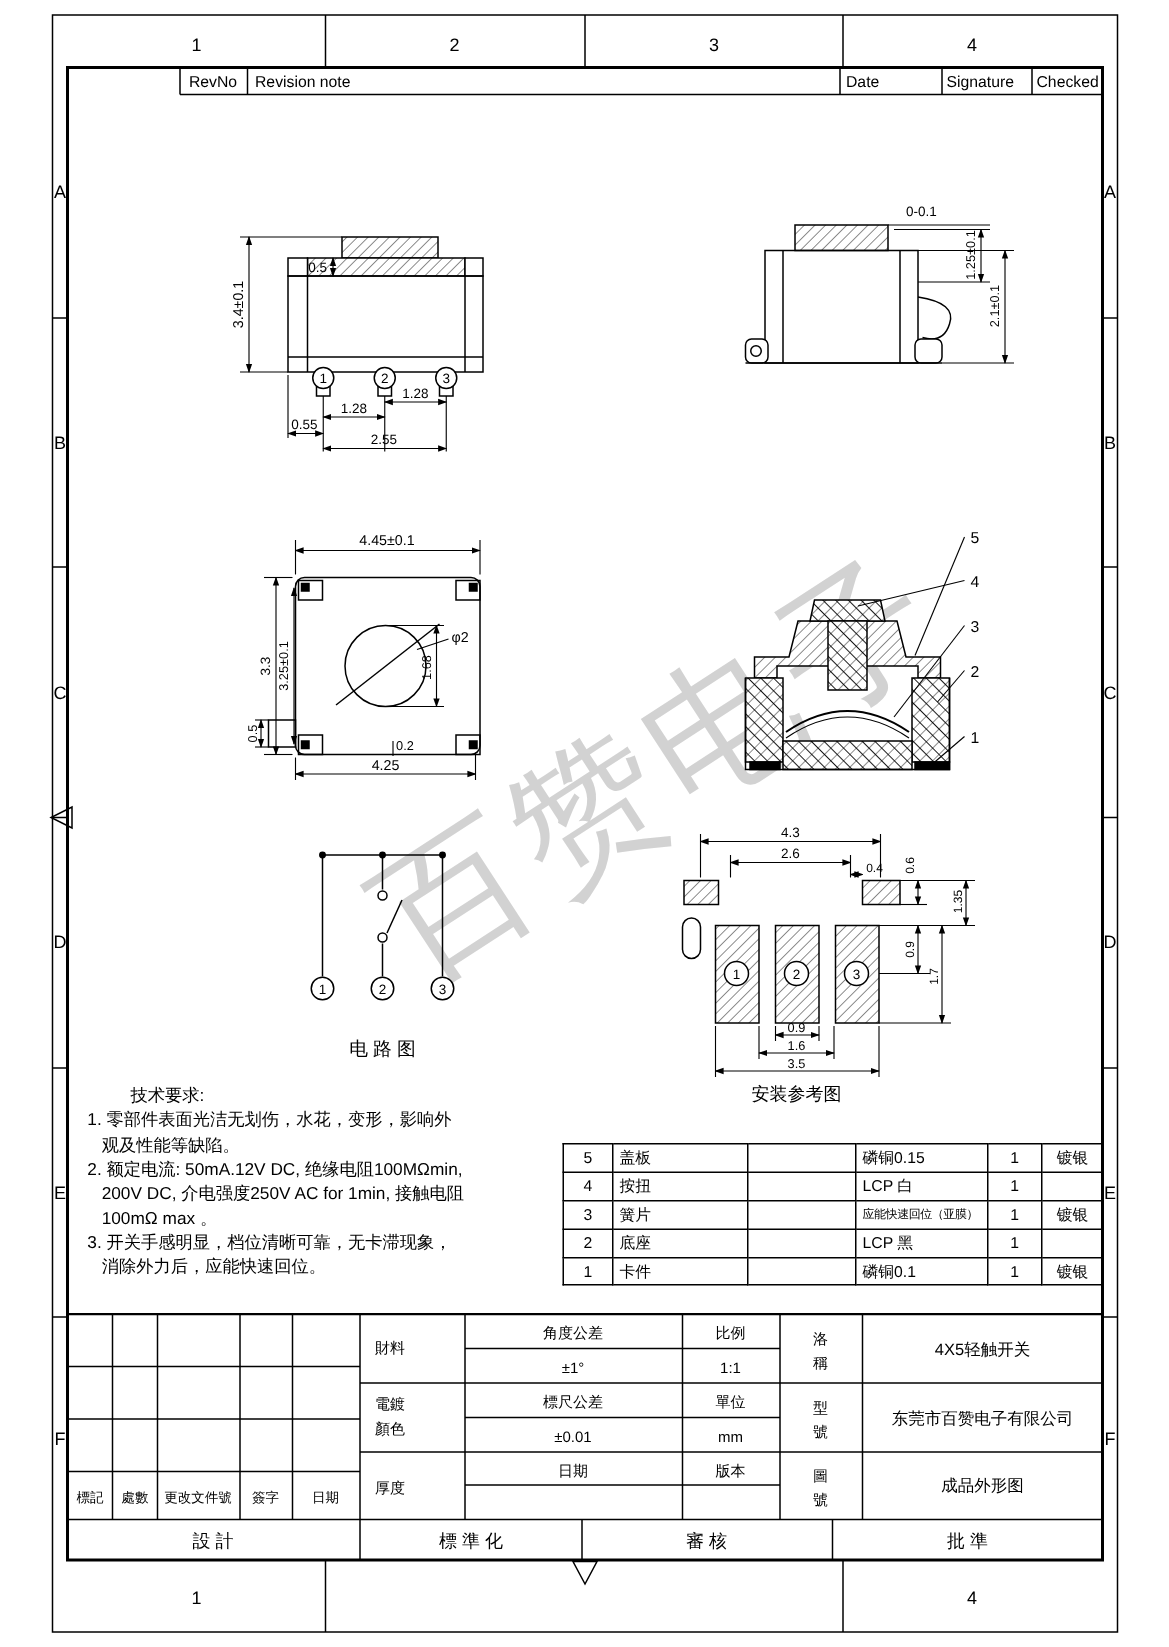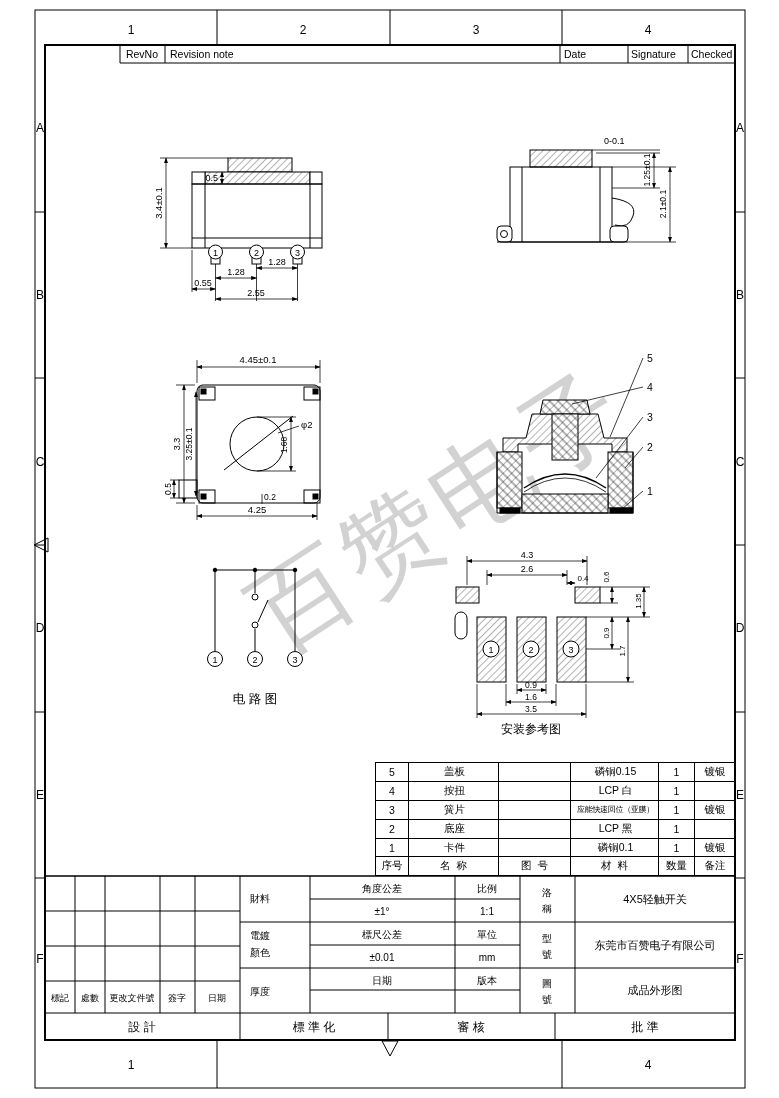--- a/index.html
+++ b/index.html
@@ -10,21 +10,21 @@
        font-size:100px;letter-spacing:6px;color:#aeaeae;opacity:.55;font-weight:500;
        transform:rotate(-33deg);white-space:nowrap;z-index:1;pointer-events:none}
   svg.draw{position:absolute;left:0;top:0;z-index:2}
   svg text{fill:#000;stroke:none;font-family:"Liberation Sans","DejaVu Sans",sans-serif;white-space:pre}
   .techreq{position:absolute;left:55px;top:723px;width:322px;font-size:11.5px;line-height:1.42;
        white-space:pre-wrap;z-index:3}
   table.bom{position:absolute;left:375px;top:762px;width:360px;border-collapse:collapse;
        table-layout:fixed;z-index:3;font-size:10.5px}
   table.bom td{border:1px solid #000;height:17.9px;padding:0 2px;white-space:pre;overflow:hidden}
   table.bom td.c{text-align:center}
-  table.bom td.l{text-align:center;padding-left:4px}
+  table.bom td.l{text-align:left;padding-left:4px}
   table.bom td.xs{font-size:8px;letter-spacing:-.3px}
 </style>
 </head>
 <body>
 
 <div class="page">
 
   <div class="watermark">百赞电子</div>
 
   <svg class="draw" width="779" height="1098" viewBox="0 0 779 1098">
@@ -375,20 +375,28 @@
       <text x="132" y="1001" font-size="9" text-anchor="middle">更改文件號</text>
       <text x="177" y="1001" font-size="9" text-anchor="middle">簽字</text>
       <text x="217" y="1001" font-size="9" text-anchor="middle">日期</text>
       <text x="142" y="1031" font-size="12" text-anchor="middle">設 計</text>
       <text x="314" y="1031" font-size="12" text-anchor="middle">標 準 化</text>
       <text x="471" y="1031" font-size="12" text-anchor="middle">審 核</text>
       <text x="645" y="1031" font-size="12" text-anchor="middle">批 準</text>
     </g>
   </svg>
 
+  <div class="techreq">          技术要求:
+ 1. 零部件表面光洁无划伤，水花，变形，影响外
+    观及性能等缺陷。
+ 2. 额定电流: 50mA.12V DC, 绝缘电阻100MΩmin,
+    200V DC, 介电强度250V AC for 1min, 接触电阻
+    100mΩ max 。
+ 3. 开关手感明显，档位清晰可靠，无卡滞现象，
+    消除外力后，应能快速回位。</div>
 
   <table class="bom">
     <colgroup>
         <col style="width:33px">
         <col style="width:90px">
         <col style="width:72px">
         <col style="width:88px">
         <col style="width:36px">
         <col style="width:41px">
       </colgroup>
@@ -426,24 +434,16 @@
       <td class="c"></td>
     </tr>
     <tr>
       <td class="c">1</td>
       <td class="l">卡件</td>
       <td></td>
       <td class="l">磷铜0.1</td>
       <td class="c">1</td>
       <td class="c">镀银</td>
     </tr>
-    <tr>
-      <td class="c">序号</td>
-      <td class="c">名  称</td>
-      <td class="c">图  号</td>
-      <td class="c">材  料</td>
-      <td class="c">数量</td>
-      <td class="c">备注</td>
-    </tr>
   </tbody>
     </table>
 
 </div>
 
 </body></html>

